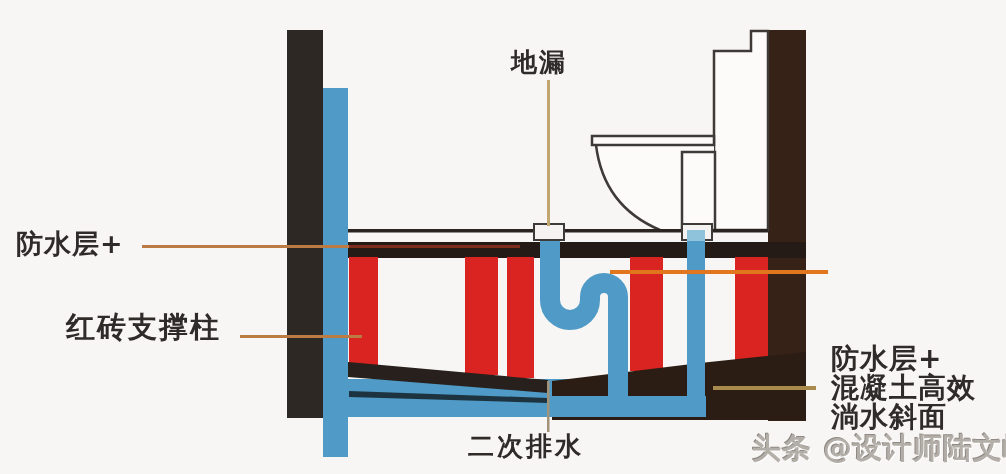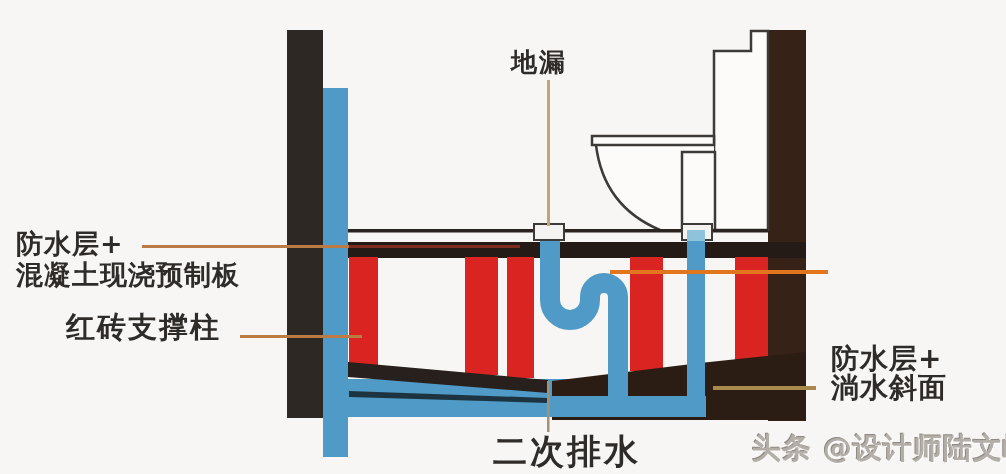--- a/index.html
+++ b/index.html
@@ -16,21 +16,21 @@
     color:#2e2b29;
     font-weight:700;
     white-space:nowrap;
     line-height:1.12;
   }
   .lbl-floor-drain{left:511px;top:48px;font-size:26px;letter-spacing:2px;}
   .lbl-left-slab{left:16px;top:228px;font-size:27px;letter-spacing:1px;line-height:31px;}
   .lbl-brick{left:66px;top:311px;font-size:29px;letter-spacing:2px;text-align:center;}
   .lbl-sunken{left:832px;top:253px;font-size:29px;letter-spacing:1px;}
   .lbl-slope{left:831px;top:344px;font-size:28px;letter-spacing:1px;line-height:29px;}
-  .lbl-secondary{left:493px;top:432px;font-size:34px;letter-spacing:3px;}
+  .lbl-secondary{left:468px;top:432px;font-size:26px;letter-spacing:3px;}
   .watermark{
     position:absolute;left:752px;top:429px;
     font-size:29px;font-weight:700;letter-spacing:1px;
     color:#b3aea8;
     text-shadow:1px 1px 0 #ffffff,-1px -1px 0 #8f8a84;
     white-space:nowrap;
   }
 </style>
 </head>
 <body>
@@ -88,27 +88,27 @@
       <rect x="713" y="386" width="103" height="4" fill="#a98a4d"></rect>
       <rect x="547" y="80" width="3" height="146" fill="#c3a56e"></rect>
       <rect x="547" y="381" width="2.5" height="51" fill="#a19379"></rect>
     </g>
   </svg>
 
   <div class="lbl lbl-floor-drain">地漏</div>
 
   <div class="lbl lbl-left-slab">
     <div>防水层+</div>
-    <div>混凝土现浇预制板</div>
   </div>
 
   <div class="lbl lbl-brick">红砖支撑柱</div>
 
 
   <div class="lbl lbl-slope">
     <div>防水层+</div>
+    <div>混凝土高效</div>
     <div>淌水斜面</div>
   </div>
 
   <div class="lbl lbl-secondary">二次排水</div>
 
   <div class="watermark">头条 @设计师陆文峰</div>
 </div>
 
 </body></html>

